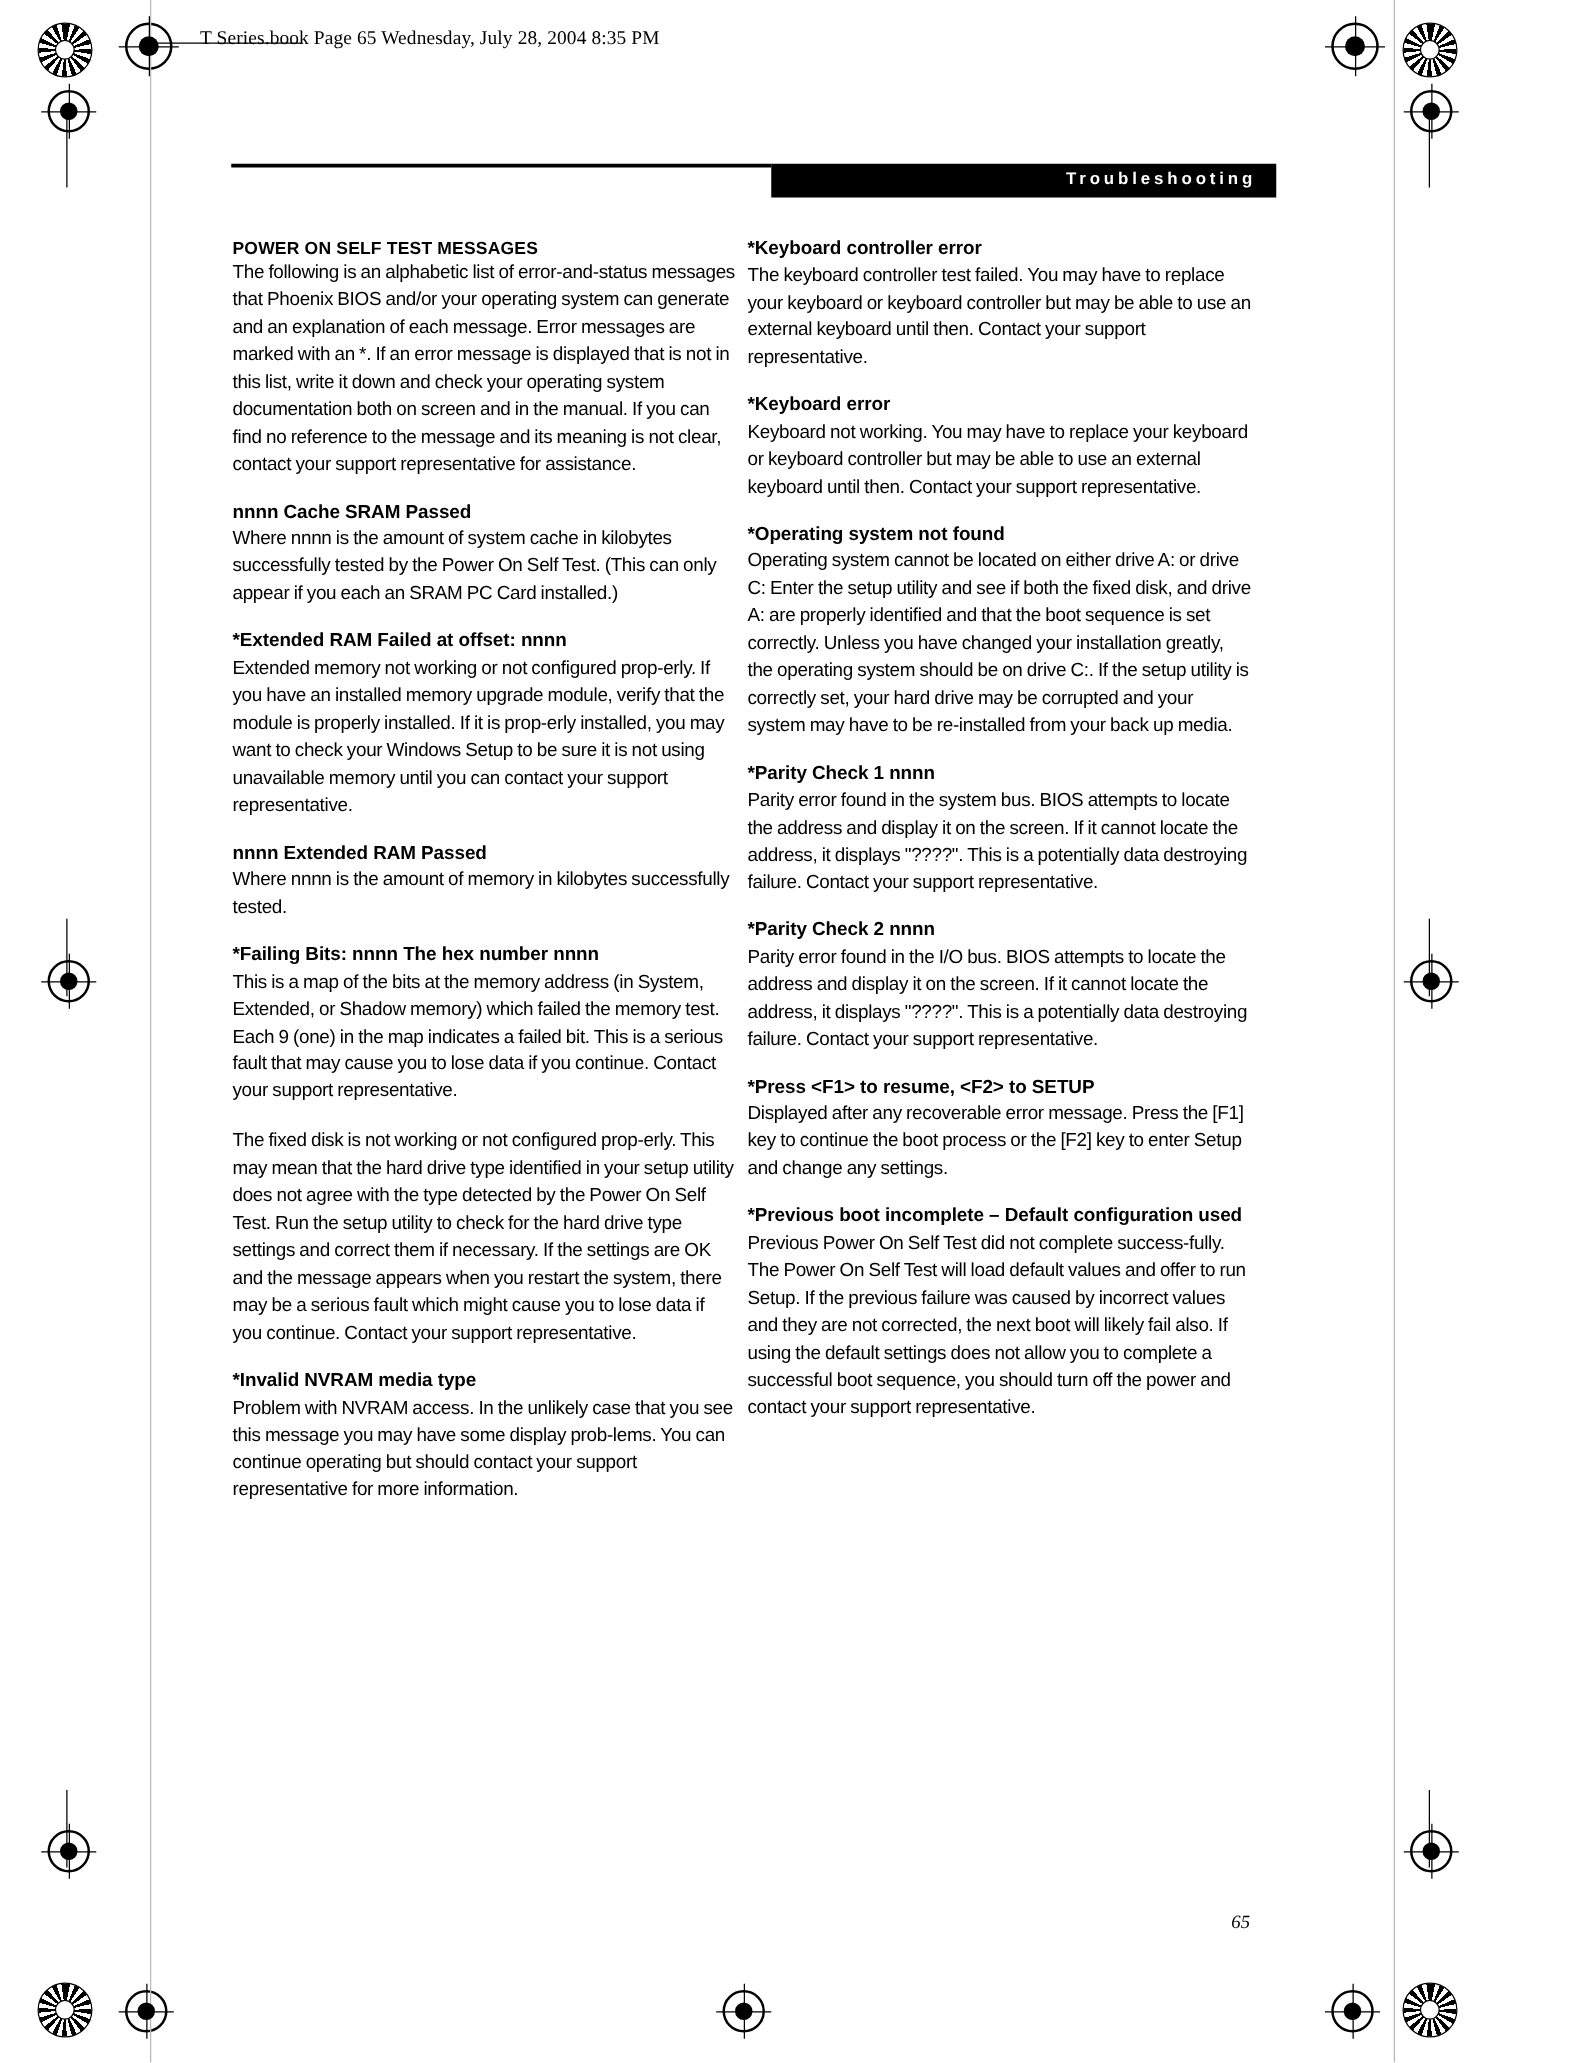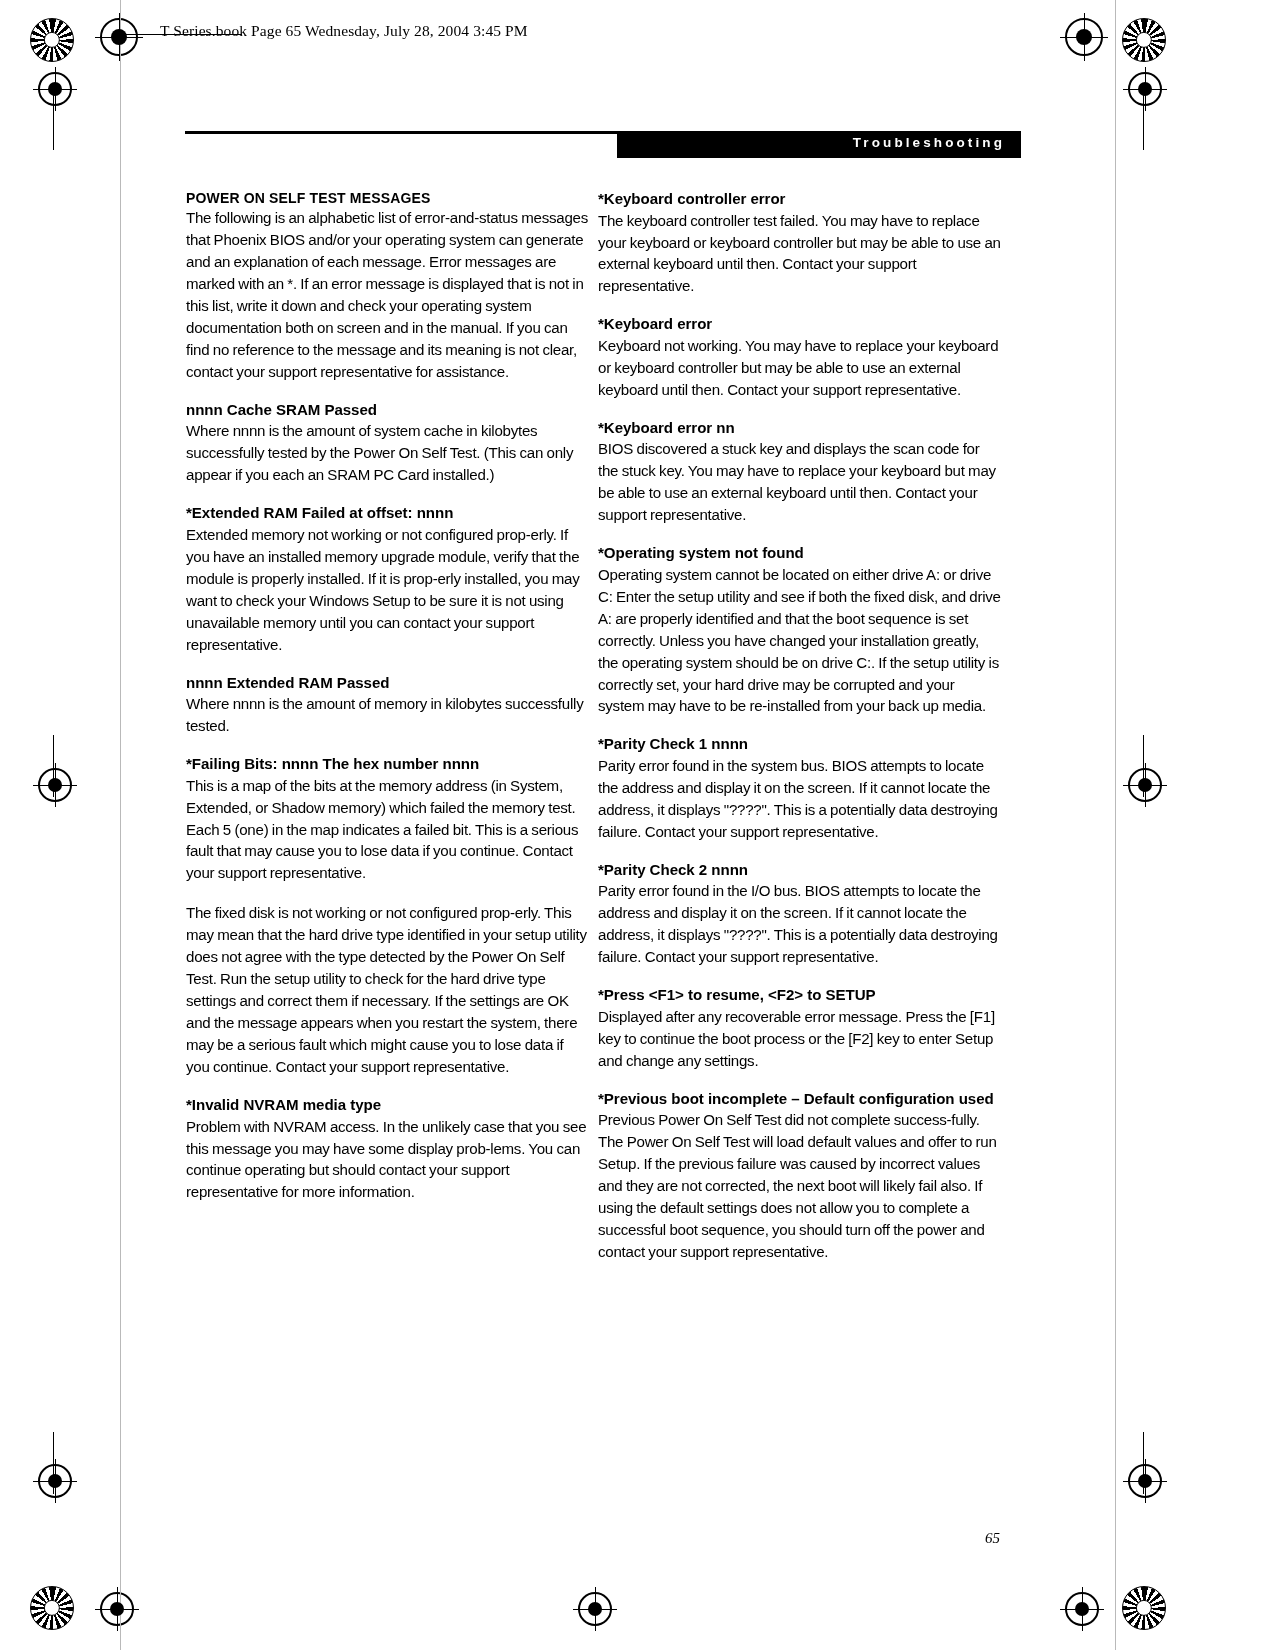--- a/index.html
+++ b/index.html
@@ -213,21 +213,21 @@
 <div class="crop-line h" style="left:120px; top:34px; width:122px;"></div>
 <div class="crop-line v gray" style="left:120px; top:0px; height:1650px;"></div>
 <div class="crop-line v gray" style="left:1115px; top:0px; height:1650px;"></div>
 <div class="crop-line v" style="left:53px; top:88px; height:62px;"></div>
 <div class="crop-line v" style="left:1143px; top:88px; height:62px;"></div>
 <div class="crop-line v" style="left:53px; top:735px; height:62px;"></div>
 <div class="crop-line v" style="left:1143px; top:735px; height:62px;"></div>
 <div class="crop-line v" style="left:53px; top:1432px; height:62px;"></div>
 <div class="crop-line v" style="left:1143px; top:1432px; height:62px;"></div>
 
-<div class="file-stamp">T Series.book  Page 65  Wednesday, July 28, 2004  3:45 PM</div>
+<div class="file-stamp">T Series.book  Page 65  Wednesday, July 28, 2004  8:35 PM</div>
 
 <div class="page">
 
   <div class="rule-left"></div>
   <div class="section-banner">Troubleshooting</div>
 
   <div class="columns">
 
     <div class="col col-left">
 
@@ -246,21 +246,21 @@
         <p class="body">Extended memory not working or not configured prop-erly. If you have an installed memory upgrade module, verify that the module is properly installed. If it is prop-erly installed, you may want to check your Windows Setup to be sure it is not using unavailable memory until you can contact your support representative.</p>
       </div>
 
       <div class="blk">
         <p class="sub">nnnn Extended RAM Passed</p>
         <p class="body">Where nnnn is the amount of memory in kilobytes successfully tested.</p>
       </div>
 
       <div class="blk">
         <p class="sub">*Failing Bits: nnnn The hex number nnnn</p>
-        <p class="body">This is a map of the bits at the memory address (in System, Extended, or Shadow memory) which failed the memory test. Each 5 (one) in the map indicates a failed bit. This is a serious fault that may cause you to lose data if you continue. Contact your support representative.</p>
+        <p class="body">This is a map of the bits at the memory address (in System, Extended, or Shadow memory) which failed the memory test. Each 9 (one) in the map indicates a failed bit. This is a serious fault that may cause you to lose data if you continue. Contact your support representative.</p>
       </div>
 
       <div class="blk">
         <p class="body">The fixed disk is not working or not configured prop-erly. This may mean that the hard drive type identified in your setup utility does not agree with the type detected by the Power On Self Test. Run the setup utility to check for the hard drive type settings and correct them if necessary. If the settings are OK and the message appears when you restart the system, there may be a serious fault which might cause you to lose data if you continue. Contact your support representative.</p>
       </div>
 
       <div class="blk">
         <p class="sub">*Invalid NVRAM media type</p>
         <p class="body">Problem with NVRAM access. In the unlikely case that you see this message you may have some display prob-lems. You can continue operating but should contact your support representative for more information.</p>
       </div>
@@ -272,24 +272,20 @@
       <div class="blk">
         <p class="sub">*Keyboard controller error</p>
         <p class="body">The keyboard controller test failed. You may have to replace your keyboard or keyboard controller but may be able to use an external keyboard until then. Contact your support representative.</p>
       </div>
 
       <div class="blk">
         <p class="sub">*Keyboard error</p>
         <p class="body">Keyboard not working. You may have to replace your keyboard or keyboard controller but may be able to use an external keyboard until then. Contact your support representative.</p>
       </div>
 
-      <div class="blk">
-        <p class="sub">*Keyboard error nn</p>
-        <p class="body">BIOS discovered a stuck key and displays the scan code for the stuck key. You may have to replace your keyboard but may be able to use an external keyboard until then. Contact your support representative.</p>
-      </div>
 
       <div class="blk">
         <p class="sub">*Operating system not found</p>
         <p class="body">Operating system cannot be located on either drive A: or drive C: Enter the setup utility and see if both the fixed disk, and drive A: are properly identified and that the boot sequence is set correctly. Unless you have changed your installation greatly, the operating system should be on drive C:. If the setup utility is correctly set, your hard drive may be corrupted and your system may have to be re-installed from your back up media.</p>
       </div>
 
       <div class="blk">
         <p class="sub">*Parity Check 1 nnnn</p>
         <p class="body">Parity error found in the system bus. BIOS attempts to locate the address and display it on the screen. If it cannot locate the address, it displays "????". This is a potentially data destroying failure. Contact your support representative.</p>
       </div>

